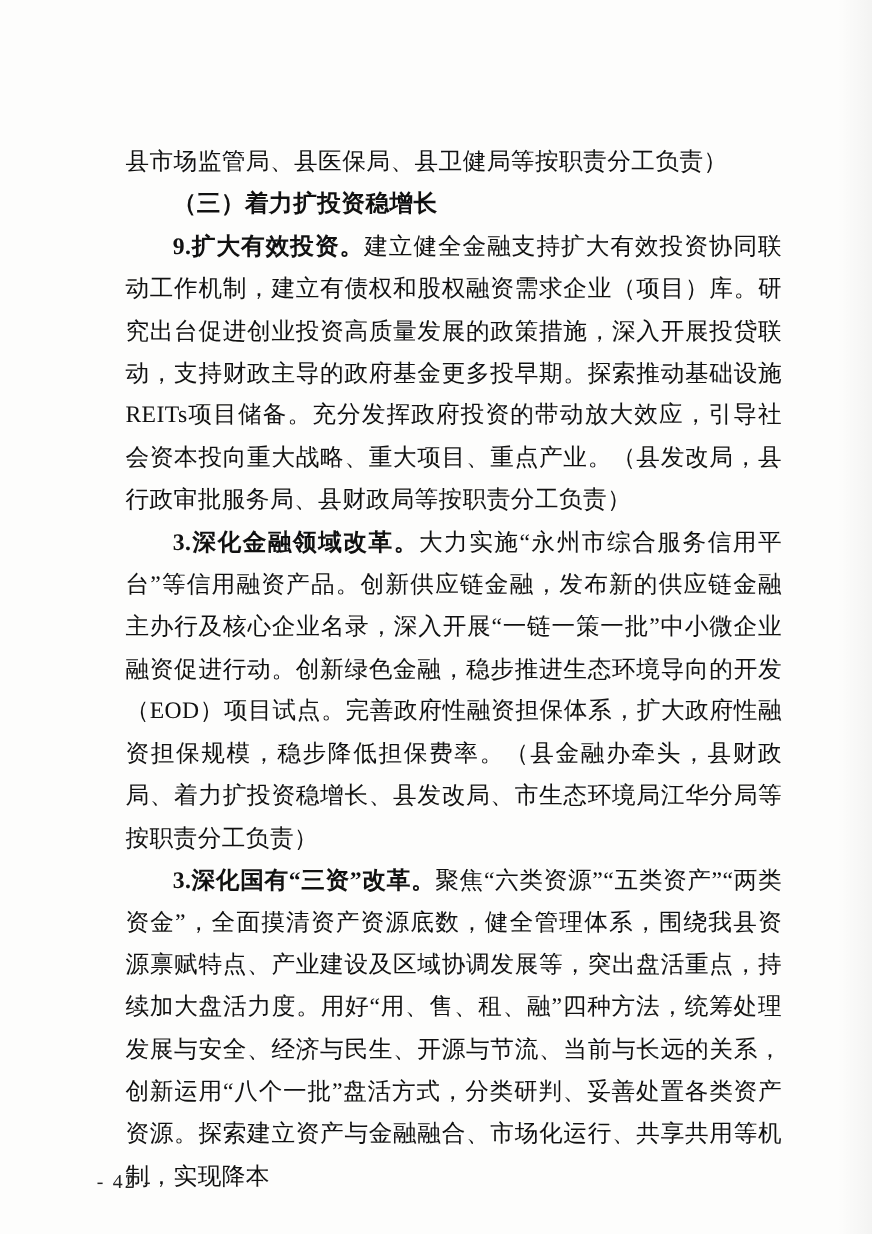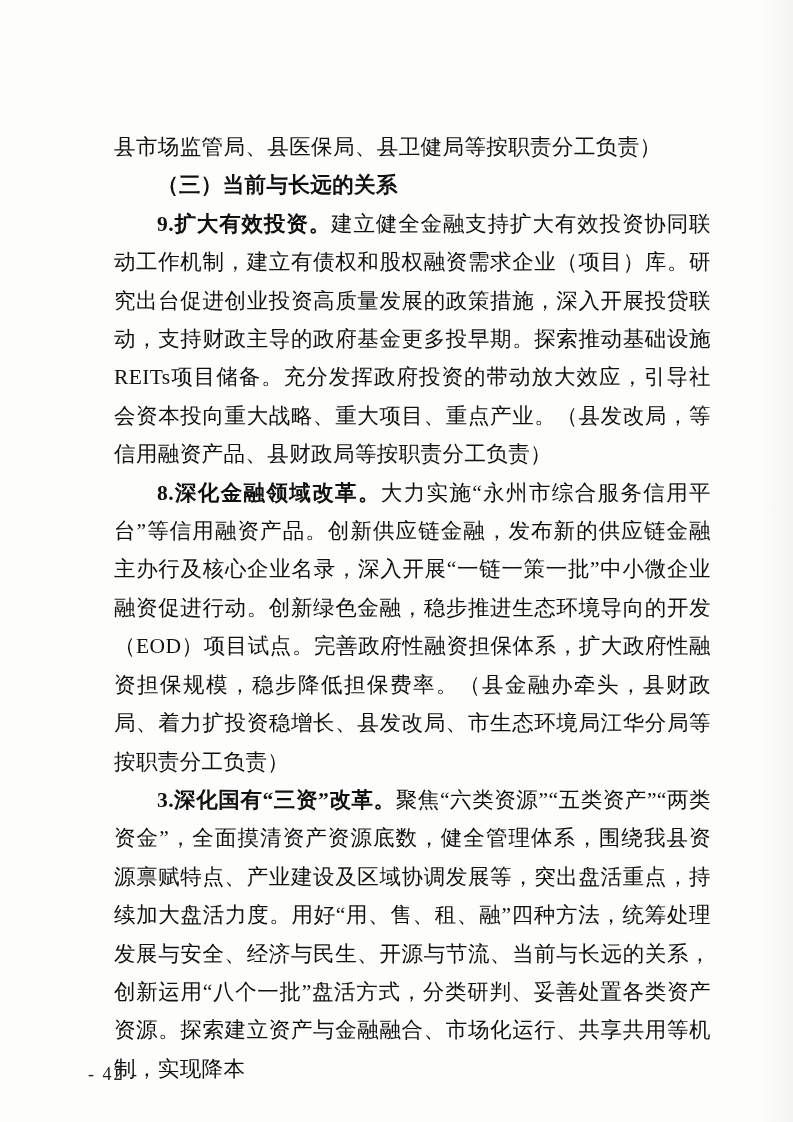--- a/index.html
+++ b/index.html
@@ -51,25 +51,25 @@
   }
 </style>
 </head>
 <body>
 
 <div class="page">
   <div class="text-body">
 
     <p class="para no-indent"><span>县市场监管局、县医保局、县卫健局等按职责分工负责）</span></p>
 
-    <p class="para heading"><span>（三）当前与长远的关系</span></p>
+    <p class="para heading"><span>（三）着力扩投资稳增长</span></p>
 
-    <p class="para"><span class="lead">9.扩大有效投资。</span><span>建立健全金融支持扩大有效投资协同联动工作机制，建立有债权和股权融资需求企业（项目）库。研究出台促进创业投资高质量发展的政策措施，深入开展投贷联动，支持财政主导的政府基金更多投早期。探索推动基础设施REITs项目储备。充分发挥政府投资的带动放大效应，引导社会资本投向重大战略、重大项目、重点产业。（县发改局，等信用融资产品、县财政局等按职责分工负责）</span></p>
+    <p class="para"><span class="lead">9.扩大有效投资。</span><span>建立健全金融支持扩大有效投资协同联动工作机制，建立有债权和股权融资需求企业（项目）库。研究出台促进创业投资高质量发展的政策措施，深入开展投贷联动，支持财政主导的政府基金更多投早期。探索推动基础设施REITs项目储备。充分发挥政府投资的带动放大效应，引导社会资本投向重大战略、重大项目、重点产业。（县发改局，县行政审批服务局、县财政局等按职责分工负责）</span></p>
 
-    <p class="para"><span class="lead">8.深化金融领域改革。</span><span>大力实施“永州市综合服务信用平台”等信用融资产品。创新供应链金融，发布新的供应链金融主办行及核心企业名录，深入开展“一链一策一批”中小微企业融资促进行动。创新绿色金融，稳步推进生态环境导向的开发（EOD）项目试点。完善政府性融资担保体系，扩大政府性融资担保规模，稳步降低担保费率。（县金融办牵头，县财政局、着力扩投资稳增长、县发改局、市生态环境局江华分局等按职责分工负责）</span></p>
+    <p class="para"><span class="lead">3.深化金融领域改革。</span><span>大力实施“永州市综合服务信用平台”等信用融资产品。创新供应链金融，发布新的供应链金融主办行及核心企业名录，深入开展“一链一策一批”中小微企业融资促进行动。创新绿色金融，稳步推进生态环境导向的开发（EOD）项目试点。完善政府性融资担保体系，扩大政府性融资担保规模，稳步降低担保费率。（县金融办牵头，县财政局、着力扩投资稳增长、县发改局、市生态环境局江华分局等按职责分工负责）</span></p>
 
     <p class="para"><span class="lead">3.深化国有“三资”改革。</span><span>聚焦“六类资源”“五类资产”“两类资金”，全面摸清资产资源底数，健全管理体系，围绕我县资源禀赋特点、产业建设及区域协调发展等，突出盘活重点，持续加大盘活力度。用好“用、售、租、融”四种方法，统筹处理发展与安全、经济与民生、开源与节流、当前与长远的关系，创新运用“八个一批”盘活方式，分类研判、妥善处置各类资产资源。探索建立资产与金融融合、市场化运行、共享共用等机制，实现降本</span></p>
 
   </div>
 
   <div class="footer">
     <span>- 42 -</span>
   </div>
 </div>
 

